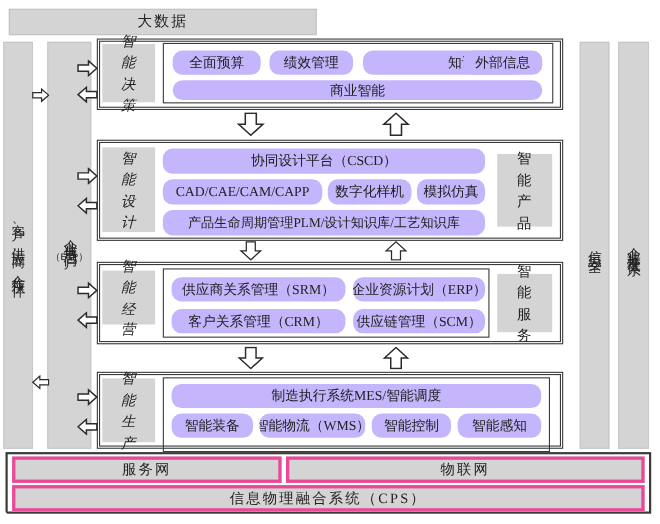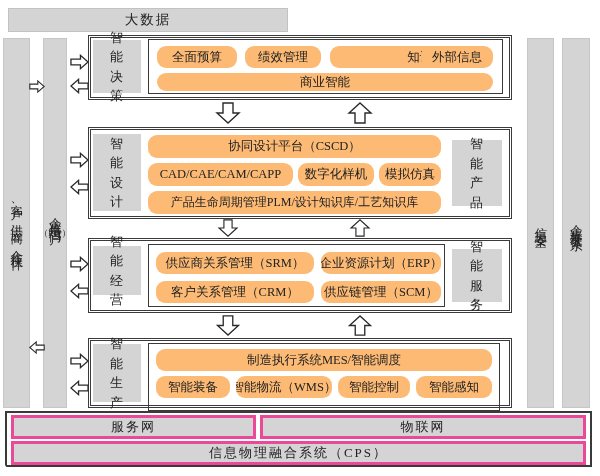--- a/index.html
+++ b/index.html
@@ -20,24 +20,24 @@
   .vtext{writing-mode:vertical-rl;text-orientation:upright;letter-spacing:3px;line-height:1;}
   .eip-suffix{font-size:9px;margin-top:2px;white-space:nowrap;}
   .band{
     position:absolute;left:88px;width:424px;border:3px double #3a3a3a;background:#fff;
     box-sizing:border-box;
   }
   .band-label{
     position:absolute;background:#d4d4d4;width:48px;display:flex;align-items:center;justify-content:center;
     font-size:13px;line-height:1.5;text-align:center;letter-spacing:1px;
   }
-  .band-label span{display:block;width:2.1em;}
+  .band-label span{display:block;width:2.1em;font-style:italic;}
   .inner-frame{position:absolute;border:1px solid #3a3a3a;box-sizing:border-box;}
   .chip{
-    position:absolute;background:#fdba74;border-radius:9px;
+    position:absolute;background:#c4b5fd;border-radius:9px;
     display:flex;align-items:center;justify-content:center;
     font-size:12.5px;white-space:nowrap;overflow:hidden;
   }
   .side-chip{
     position:absolute;background:#d4d4d4;display:flex;align-items:center;justify-content:center;
     font-size:13px;line-height:1.5;text-align:center;letter-spacing:1px;
   }
   .side-chip span{display:block;width:2.1em;}
   .bottom-box{
     position:absolute;left:5px;top:411px;width:587px;height:56px;border:2px solid #3a3a3a;
@@ -55,21 +55,21 @@
 
 <div class="stage">
 
   <div class="hbar" style="left:8px;width:280px;">
     <span>大数据</span>
   </div>
 
   <div class="vbar" style="left:3px;width:27px;">
     <span class="vtext">客户、供应商、合作伙伴</span>
   </div>
-  <div class="vbar" style="left:43px;width:24px;">
+  <div class="vbar" style="left:43px;width:40px;font-family:Liberation Mono, monospace;">
     <span class="vtext">企业信息门户</span>
     <span class="eip-suffix">（EIP）</span>
   </div>
 
   <div class="vbar" style="left:527px;width:27px;">
     <span class="vtext">信息安全</span>
   </div>
   <div class="vbar" style="left:562px;width:28px;">
     <span class="vtext">企业标准体系</span>
   </div>

